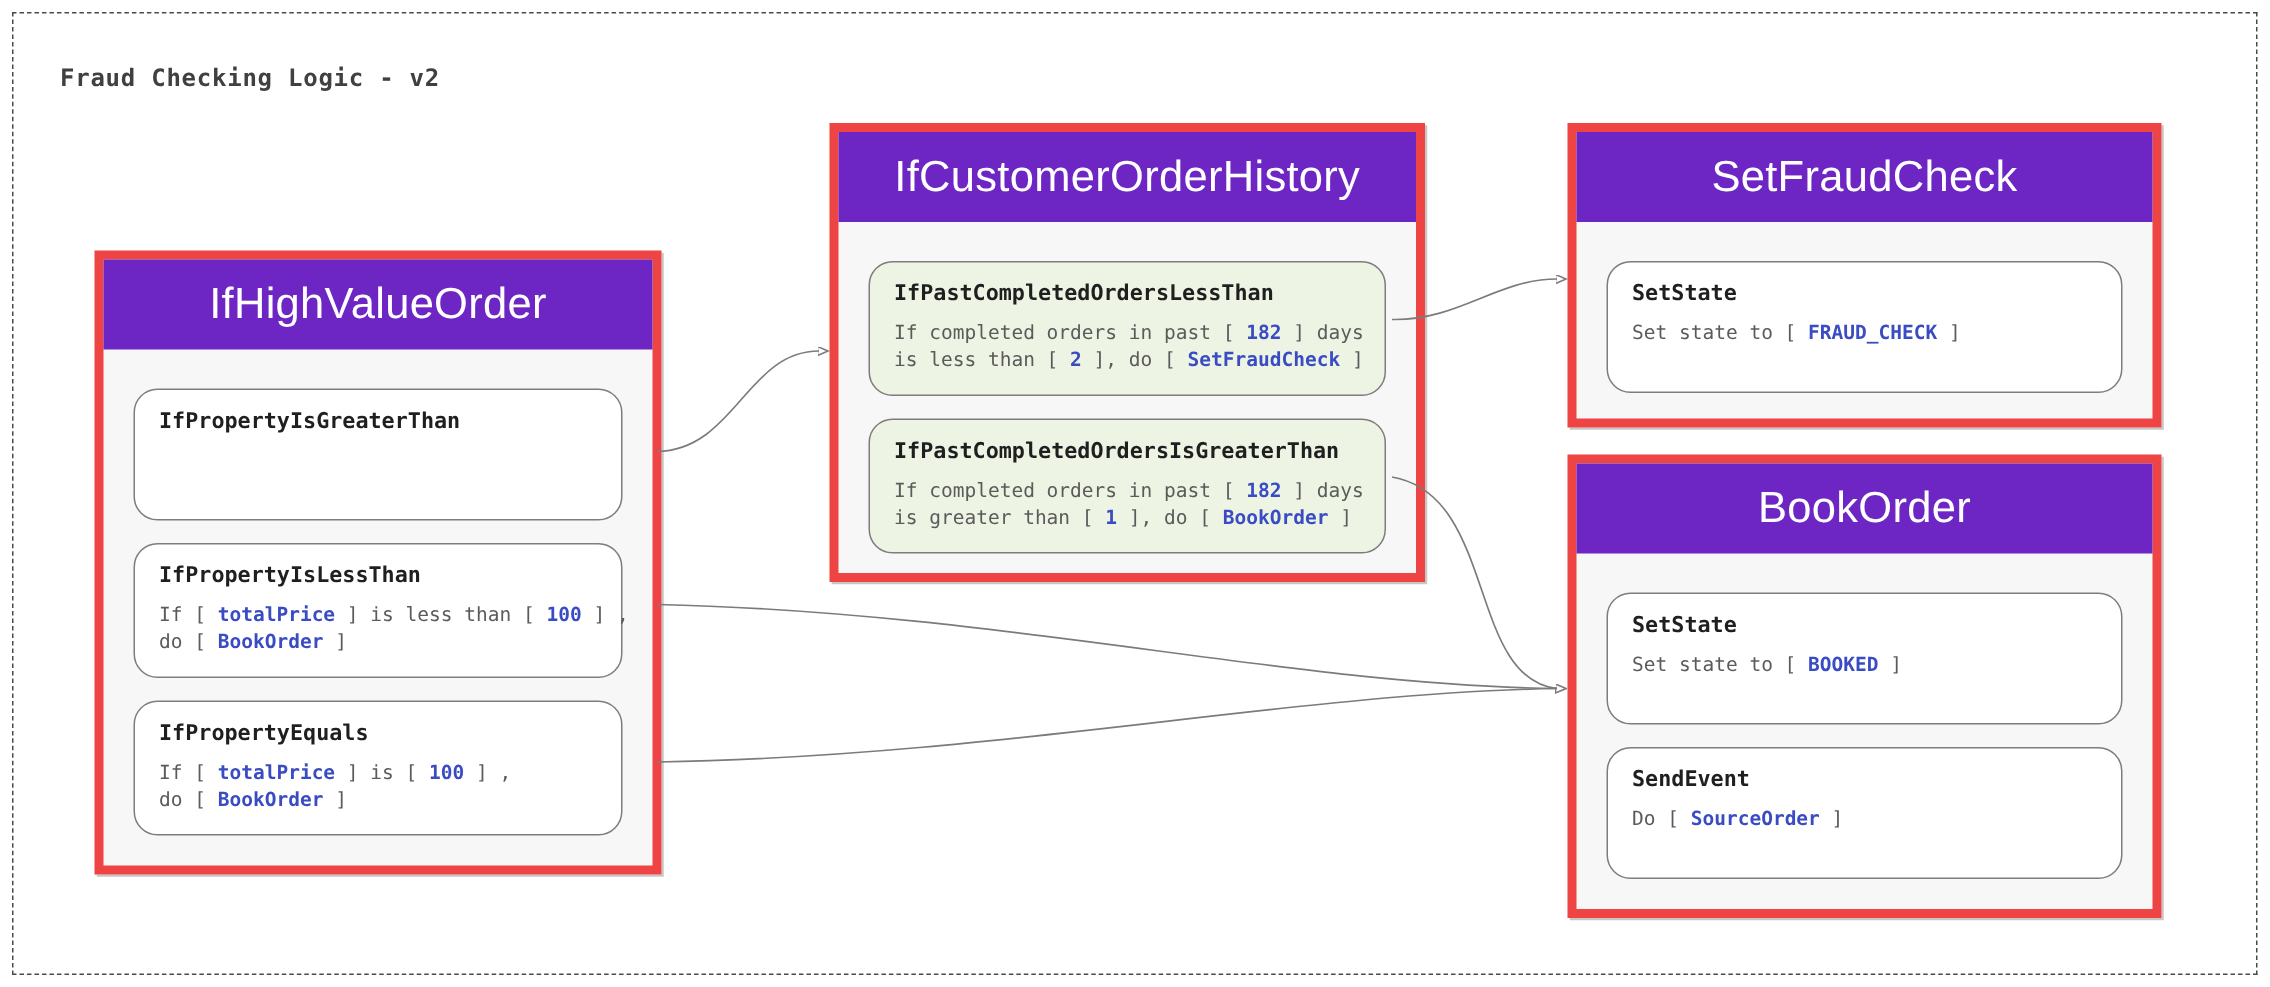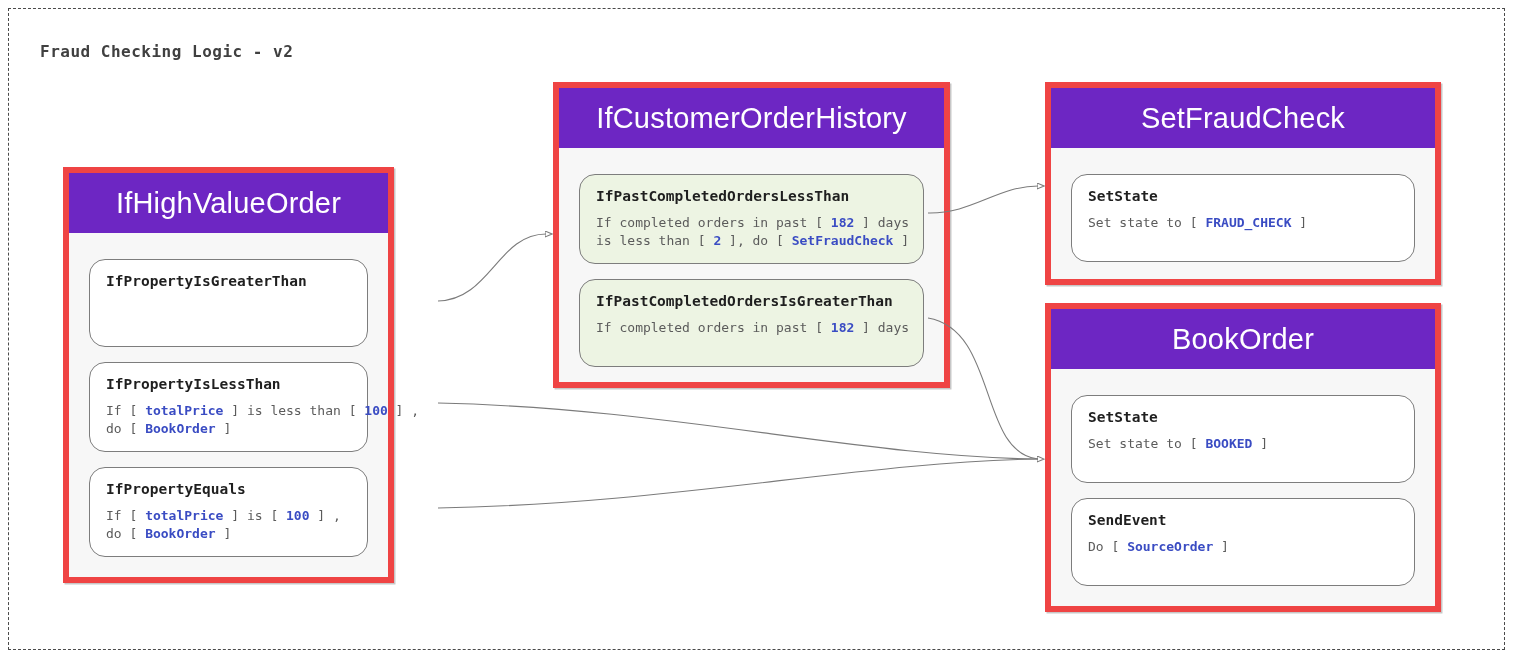--- a/index.html
+++ b/index.html
@@ -19,21 +19,21 @@
     font-family:"Liberation Sans",sans-serif;font-size:29px;font-weight:400;letter-spacing:.2px;}
   .node-body{display:flex;flex-direction:column;gap:15px;padding:26px 20px;}
 
   .card{background:#ffffff;border:1px solid #7d7d7d;border-radius:16px;padding:13px 16px;min-height:88px;}
   .card.green{background:#edf4e3;}
   .card-title{font:bold 14.5px "DejaVu Sans Mono",monospace;color:#1f1f1f;margin-bottom:10px;white-space:pre;}
   .card-text{font:13px/1.38 "DejaVu Sans Mono",monospace;color:#5b5b5b;white-space:pre;}
   .card-text .val{color:var(--val-blue);font-weight:bold;}
   .card-text .act{color:var(--act-pink);font-weight:bold;}
 
-  #box-ifhighvalueorder{left:63px;top:167px;width:331px;height:416px;}
+  #box-ifhighvalueorder{left:63px;top:167px;width:378px;height:416px;}
   #box-ifcustomerorderhistory{left:553px;top:82px;width:397px;height:306px;}
   #box-setfraudcheck{left:1045px;top:82px;width:396px;height:203px;}
   #box-bookorder{left:1045px;top:303px;width:396px;height:309px;}
 
   .connectors{position:absolute;left:0;top:0;width:1513px;height:658px;pointer-events:none;z-index:5;}
   .connectors path{fill:none;stroke:var(--line);stroke-width:1.1;}
 </style>
 </head>
 <body>
 
@@ -75,21 +75,21 @@
 
   <section class="node" id="box-ifcustomerorderhistory">
     <header class="node-header">IfCustomerOrderHistory</header>
     <div class="node-body">
       <article class="card green">
         <div class="card-title">IfPastCompletedOrdersLessThan</div>
         <div class="card-text"><div><span>If completed orders in past [ </span><span class="val">182</span><span> ] days</span></div><div><span>is less than [ </span><span class="val">2</span><span> ], do [ </span><span class="val">SetFraudCheck</span><span> ]</span></div></div>
       </article>
       <article class="card green">
         <div class="card-title">IfPastCompletedOrdersIsGreaterThan</div>
-        <div class="card-text"><div><span>If completed orders in past [ </span><span class="val">182</span><span> ] days</span></div></div>
+        <div class="card-text"><div><span>If completed orders in past [ </span><span class="val">182</span><span> ] days</span></div><div><span>is greater than [ </span><span class="val">1</span><span> ], do [ </span><span class="val">BookOrder</span><span> ]</span></div></div>
       </article>
     </div>
   </section>
 
   <section class="node" id="box-setfraudcheck">
     <header class="node-header">SetFraudCheck</header>
     <div class="node-body">
       <article class="card">
         <div class="card-title">SetState</div>
         <div class="card-text"><div><span>Set state to [ </span><span class="val">FRAUD_CHECK</span><span> ]</span></div></div>

